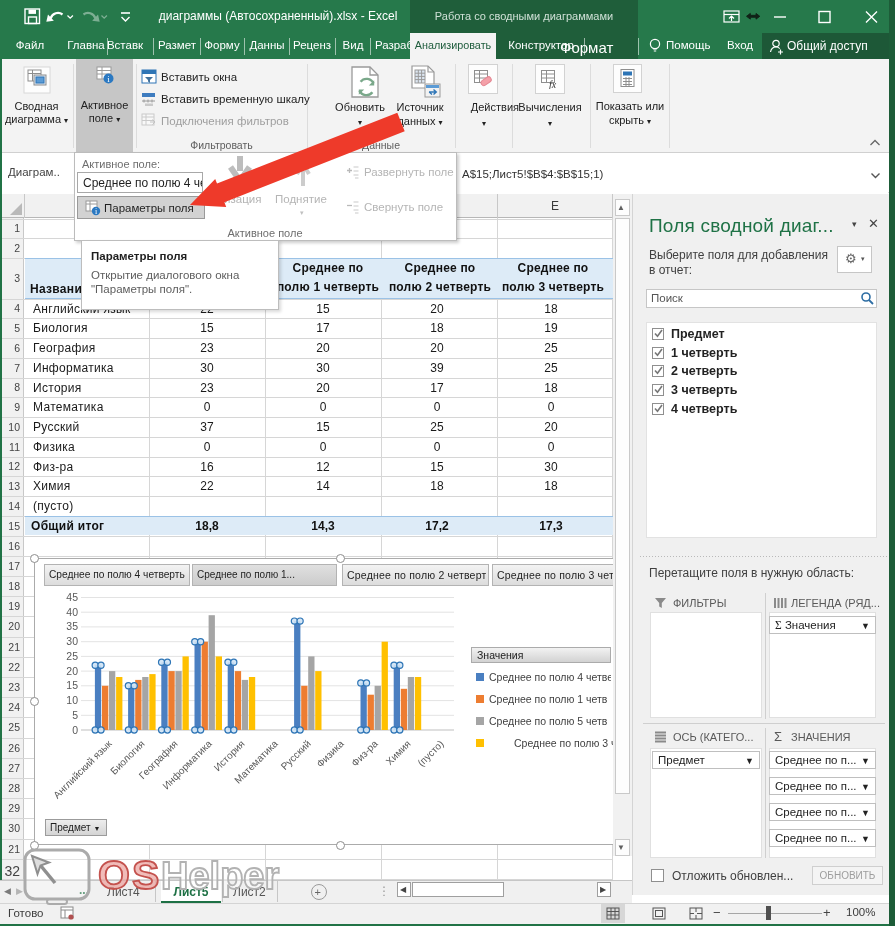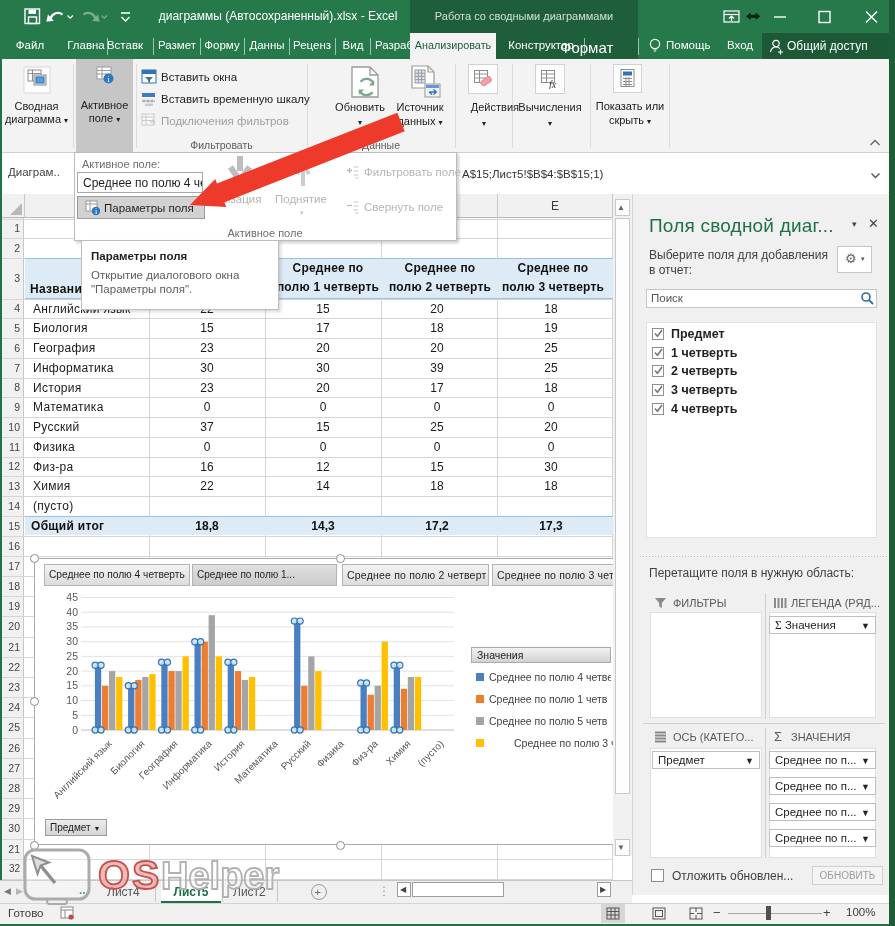--- a/index.html
+++ b/index.html
@@ -251,21 +251,21 @@
 <div class="tx" style="left:0px;top:761.8px;width:20px;text-align:right;font-size:10.5px;color:#444">27</div>
 <div class="a" style="left:2px;top:798.1px;width:611px;height:1px;background:#d6d6d6"></div>
 <div class="tx" style="left:0px;top:782.0px;width:20px;text-align:right;font-size:10.5px;color:#444">28</div>
 <div class="a" style="left:2px;top:818.3px;width:611px;height:1px;background:#d6d6d6"></div>
 <div class="tx" style="left:0px;top:802.2px;width:20px;text-align:right;font-size:10.5px;color:#444">29</div>
 <div class="a" style="left:2px;top:838.5px;width:611px;height:1px;background:#d6d6d6"></div>
 <div class="tx" style="left:0px;top:822.4px;width:20px;text-align:right;font-size:10.5px;color:#444">30</div>
 <div class="a" style="left:2px;top:858.7px;width:611px;height:1px;background:#d6d6d6"></div>
 <div class="tx" style="left:0px;top:842.6px;width:20px;text-align:right;font-size:10.5px;color:#444">21</div>
 <div class="a" style="left:2px;top:878.9px;width:611px;height:1px;background:#d6d6d6"></div>
-<div class="tx" style="left:0px;top:862.8px;width:20px;text-align:right;font-size:10px;color:#444">32</div>
+<div class="tx" style="left:0px;top:862.8px;width:20px;text-align:right;font-size:14px;color:#444">32</div>
 <div class="a" style="left:2px;top:218.5px;width:611px;height:1px;background:#d6d6d6"></div>
 <div class="a" style="left:149px;top:218px;width:1px;height:662px;background:#d6d6d6"></div>
 <div class="a" style="left:265px;top:218px;width:1px;height:662px;background:#d6d6d6"></div>
 <div class="a" style="left:381px;top:218px;width:1px;height:662px;background:#d6d6d6"></div>
 <div class="a" style="left:497px;top:218px;width:1px;height:662px;background:#d6d6d6"></div>
 <div class="a" style="left:612px;top:218px;width:1px;height:662px;background:#d6d6d6"></div>
 <div class="a" style="left:25px;top:258px;width:588px;height:40.5px;background:#DDEBF7;border-top:1px solid #9bc2e6;border-bottom:1px solid #9bc2e6"></div>
 <div class="a" style="left:25px;top:515.8px;width:588px;height:19.7px;background:#DDEBF7;border-top:1px solid #9bc2e6"></div>
 <div class="tx" style="left:30px;top:282px;font-size:12px;letter-spacing:0.3px;font-weight:bold;color:#111">Названия строк</div>
 <div class="tx" style="left:270px;top:261px;width:116px;text-align:center;font-size:12px;letter-spacing:0.2px;font-weight:bold;color:#111">Среднее по</div>
@@ -611,21 +611,21 @@
 <svg class="a" style="left:293px;top:155px" width="20" height="32" viewBox="0 0 20 32">
 <path d="M10 31 v-15 M4 19 L10 9 L16 19" stroke="#cccccc" stroke-width="4" fill="none"></path>
 </svg>
 <div class="tx" style="left:211px;top:193px;font-size:11.5px;color:#b5b5b5">ализация</div>
 <div class="tx" style="left:275px;top:193px;font-size:11.5px;color:#b5b5b5">Поднятие</div>
 <div class="tx" style="left:300px;top:209px;font-size:7px;color:#c0c0c0">▾</div>
 <svg class="a" style="left:344px;top:165px" width="15" height="14" viewBox="0 0 15 14">
     <path d="M3 5.5 h5 M5.5 3 v5" stroke="#b9b9b9" stroke-width="1.3"></path>
 <path d="M9.5 2 h5 M9.5 6 h5 M9.5 10 h5 M11 13 h3.5" stroke="#c9c9c9" stroke-width="1.2"></path>
   </svg>
-<div class="tx" style="left:364px;top:166px;font-size:11.5px;color:#b5b5b5">Фильтровать поле</div>
+<div class="tx" style="left:364px;top:166px;font-size:11.5px;color:#b5b5b5">Развернуть поле</div>
 <svg class="a" style="left:344px;top:200px" width="15" height="14" viewBox="0 0 15 14">
     <path d="M3 5.5 h5" stroke="#b9b9b9" stroke-width="1.3"></path>
 <path d="M9.5 2 h5 M9.5 6 h5 M9.5 10 h5 M11 13 h3.5" stroke="#c9c9c9" stroke-width="1.2"></path>
   </svg>
 <div class="tx" style="left:364px;top:201px;font-size:11.5px;color:#b5b5b5">Свернуть поле</div>
 <div class="tx" style="left:180px;top:227px;width:170px;text-align:center;font-size:11px;color:#6e6e6e">Активное поле</div>
 <div class="a" style="left:81px;top:240px;width:198px;height:70px;background:#fff;border:1px solid #bdbdbd;box-shadow:2px 2px 3px rgba(0,0,0,0.15)"></div>
 <div class="tx" style="left:91px;top:250px;font-size:11.5px;font-weight:bold;color:#1f1f1f">Параметры поля</div>
 <div class="tx" style="left:91px;top:269px;font-size:11.5px;color:#5d5d5d">Открытие диалогового окна</div>
 <div class="tx" style="left:91px;top:283px;font-size:11.5px;color:#5d5d5d">"Параметры поля".</div>

